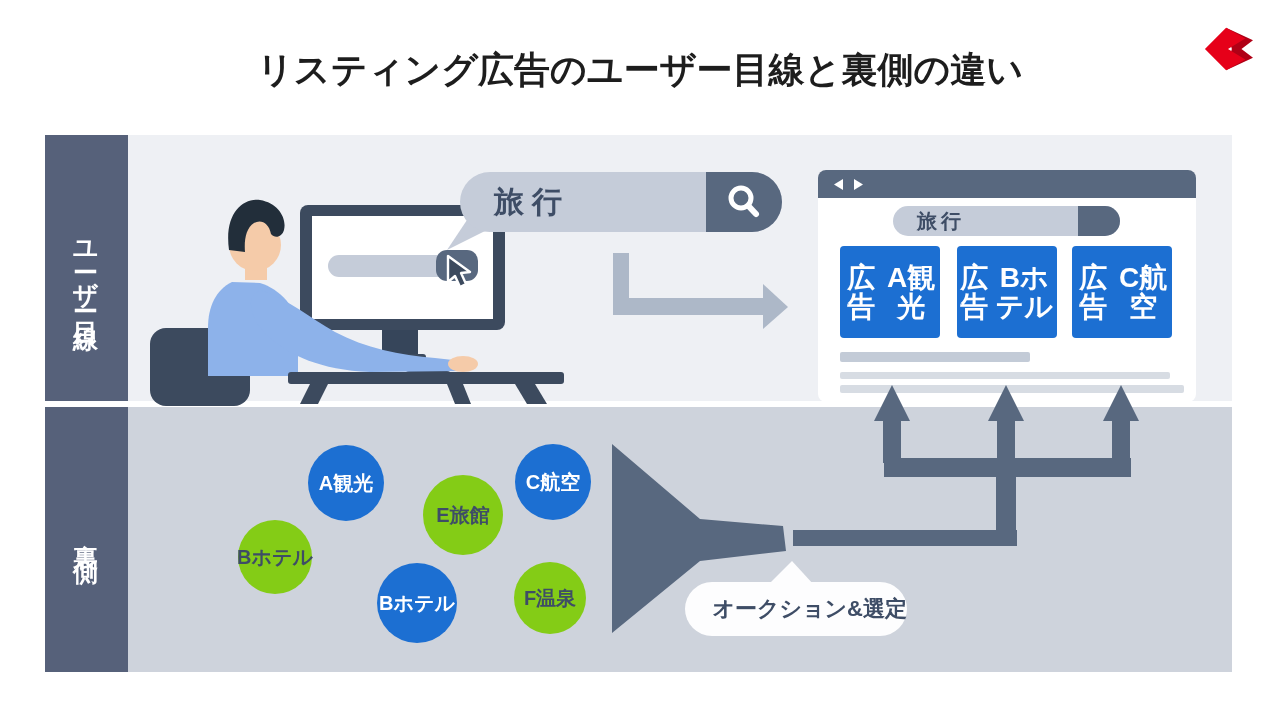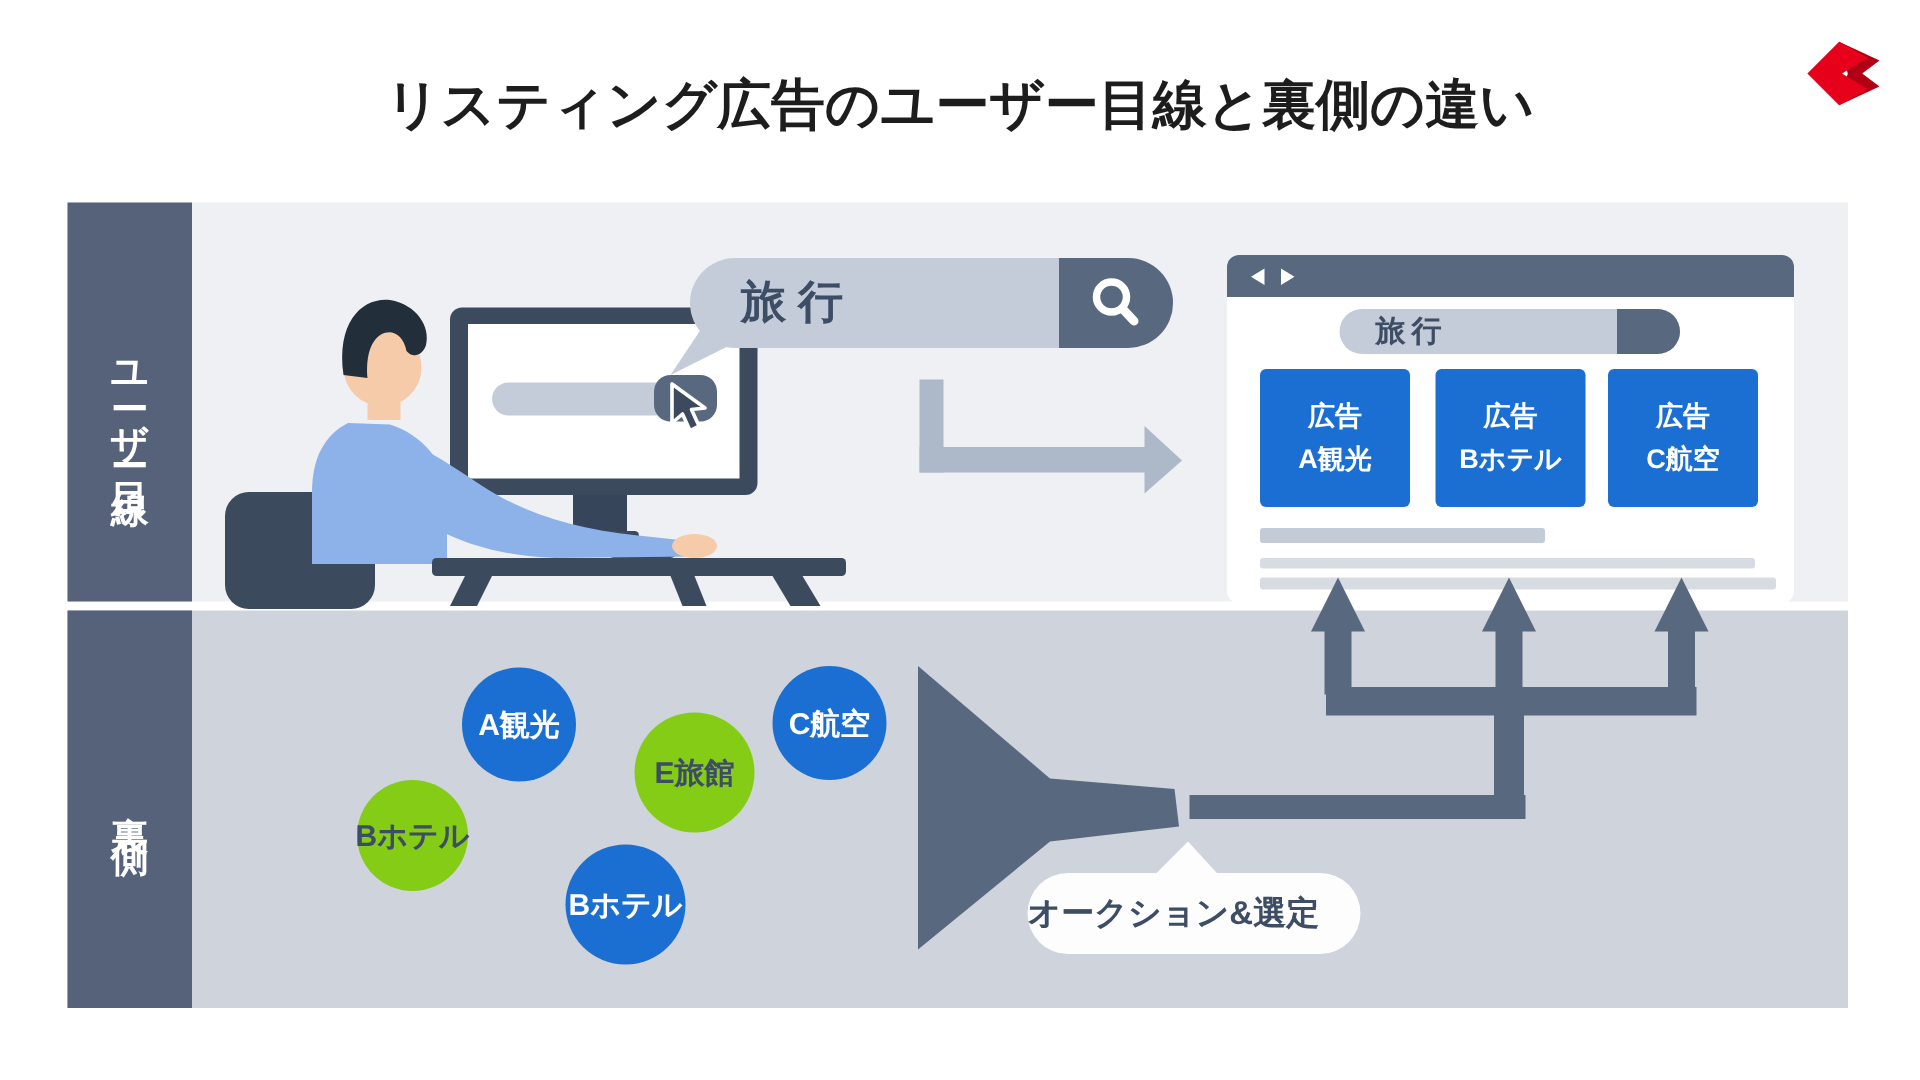--- a/index.html
+++ b/index.html
@@ -70,22 +70,22 @@
     position:absolute; left:24px; top:50%; transform:translateY(-50%);
     font-size:20px; font-weight:700; color:#3e4d66; letter-spacing:4px; white-space:nowrap;
   }
   .mini-pill-knob {
     position:absolute; right:0; top:0; width:42px; height:30px;
     background:#58687f; border-radius:0 15px 15px 0;
   }
   .ad-box {
     position:absolute; top:76px; width:100px; height:92px;
     background:#1c6fd2; border-radius:4px; color:#ffffff;
-    display:flex; flex-direction:column; align-items:center; justify-content:center;
-    font-size:18px; font-weight:700; line-height:29px; text-align:center;
+    display:flex; flex-direction:row; align-items:center; justify-content:center;
+    font-size:28px; font-weight:700; line-height:29px; text-align:center;
   }
   .ad-1 { left:22px; } .ad-2 { left:139px; } .ad-3 { left:254px; }
   .g-bar { position:absolute; left:22px; border-radius:2px; }
   .g-bar1 { top:182px; width:190px; height:10px; background:#c3cbd7; }
   .g-bar2 { top:202px; width:330px; height:7px;  background:#d7dce3; }
   .g-bar3 { top:215px; width:344px; height:8px;  background:#d7dce3; }
 
   
   .adv-circle {
     border-radius:50%; display:flex; align-items:center; justify-content:center;
@@ -98,21 +98,21 @@
   .adv-e { left:423px; top:475px; width:80px; height:80px; }
   .adv-b { left:377px; top:563px; width:80px; height:80px; }
   .adv-c { left:515px; top:444px; width:76px; height:76px; }
   .adv-f { left:514px; top:562px; width:72px; height:72px; }
 
   .flow-svg { left:0; top:0; width:1280px; height:720px; z-index:5; pointer-events:none; }
 
   .auction-bubble {
     left:685px; top:582px; width:222px; height:54px; z-index:6;
     background:#fdfdfe; border-radius:27px;
-    display:flex; align-items:center; justify-content:flex-start;
+    display:flex; align-items:center; justify-content:flex-end;
     font-size:22px; font-weight:700; color:#3e4d66; white-space:nowrap;
   }
   .auction-tail { left:768px; top:561px; width:46px; height:24px; z-index:6; }
 </style>
 </head>
 <body>
 
 <div class="stage">
 
   <div class="title">リスティング広告のユーザー目線と裏側の違い</div>
@@ -217,20 +217,23 @@
     <span>Bホテル</span>
   </div>
   <div class="abs adv-circle adv-white adv-e">
     <span>E旅館</span>
   </div>
   <div class="abs adv-circle adv-blue adv-b">
     <span>Bホテル</span>
   </div>
   <div class="abs adv-circle adv-blue adv-c">
     <span>C航空</span>
+  </div>
+  <div class="abs adv-circle adv-white adv-f">
+    <span>F温泉</span>
   </div>
 
   <svg class="abs flow-svg" viewBox="0 0 1280 720">
     <path d="M612,444 L700,519 L783,526 L786,551 L700,561 L612,633 Z" fill="#58687f"></path>
     <rect x="793" y="530" width="224" height="16" fill="#58687f"></rect>
     <rect x="996" y="458" width="20" height="88" fill="#58687f"></rect>
     <rect x="884" y="458" width="247" height="19" fill="#58687f"></rect>
     <rect x="883" y="418" width="18" height="45" fill="#58687f"></rect>
     <rect x="997" y="418" width="18" height="45" fill="#58687f"></rect>
     <rect x="1112" y="418" width="18" height="45" fill="#58687f"></rect>

